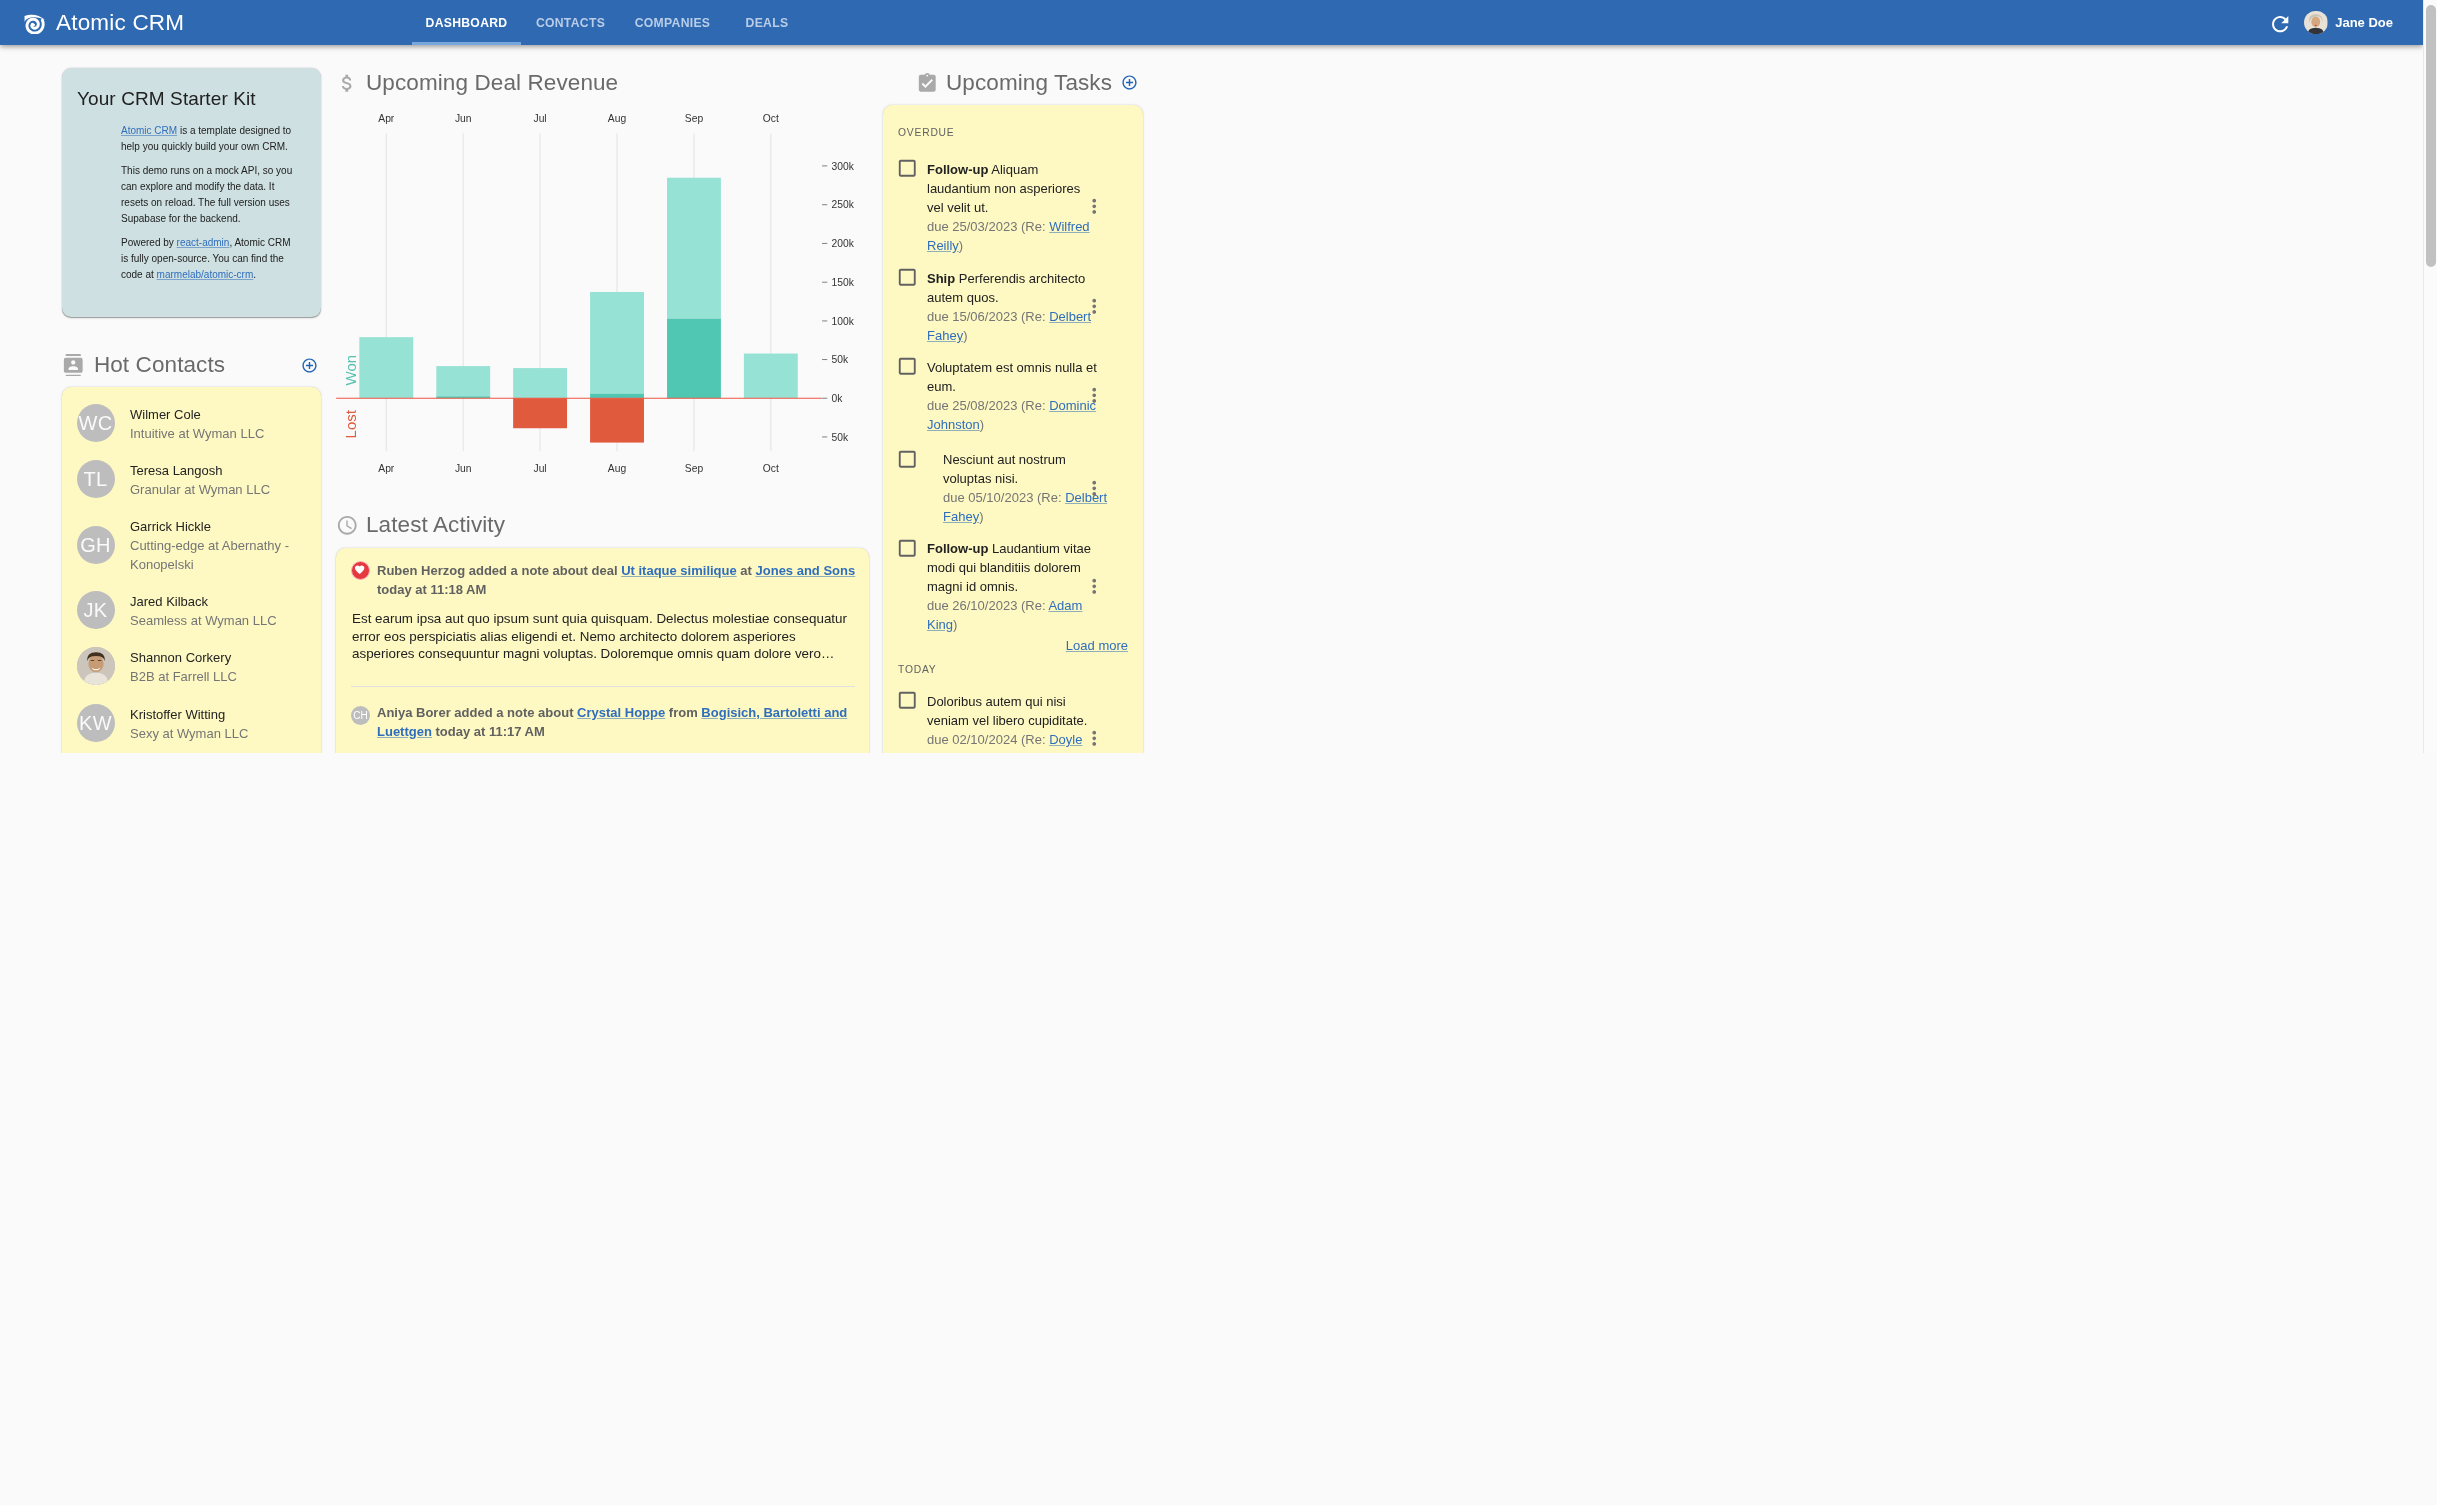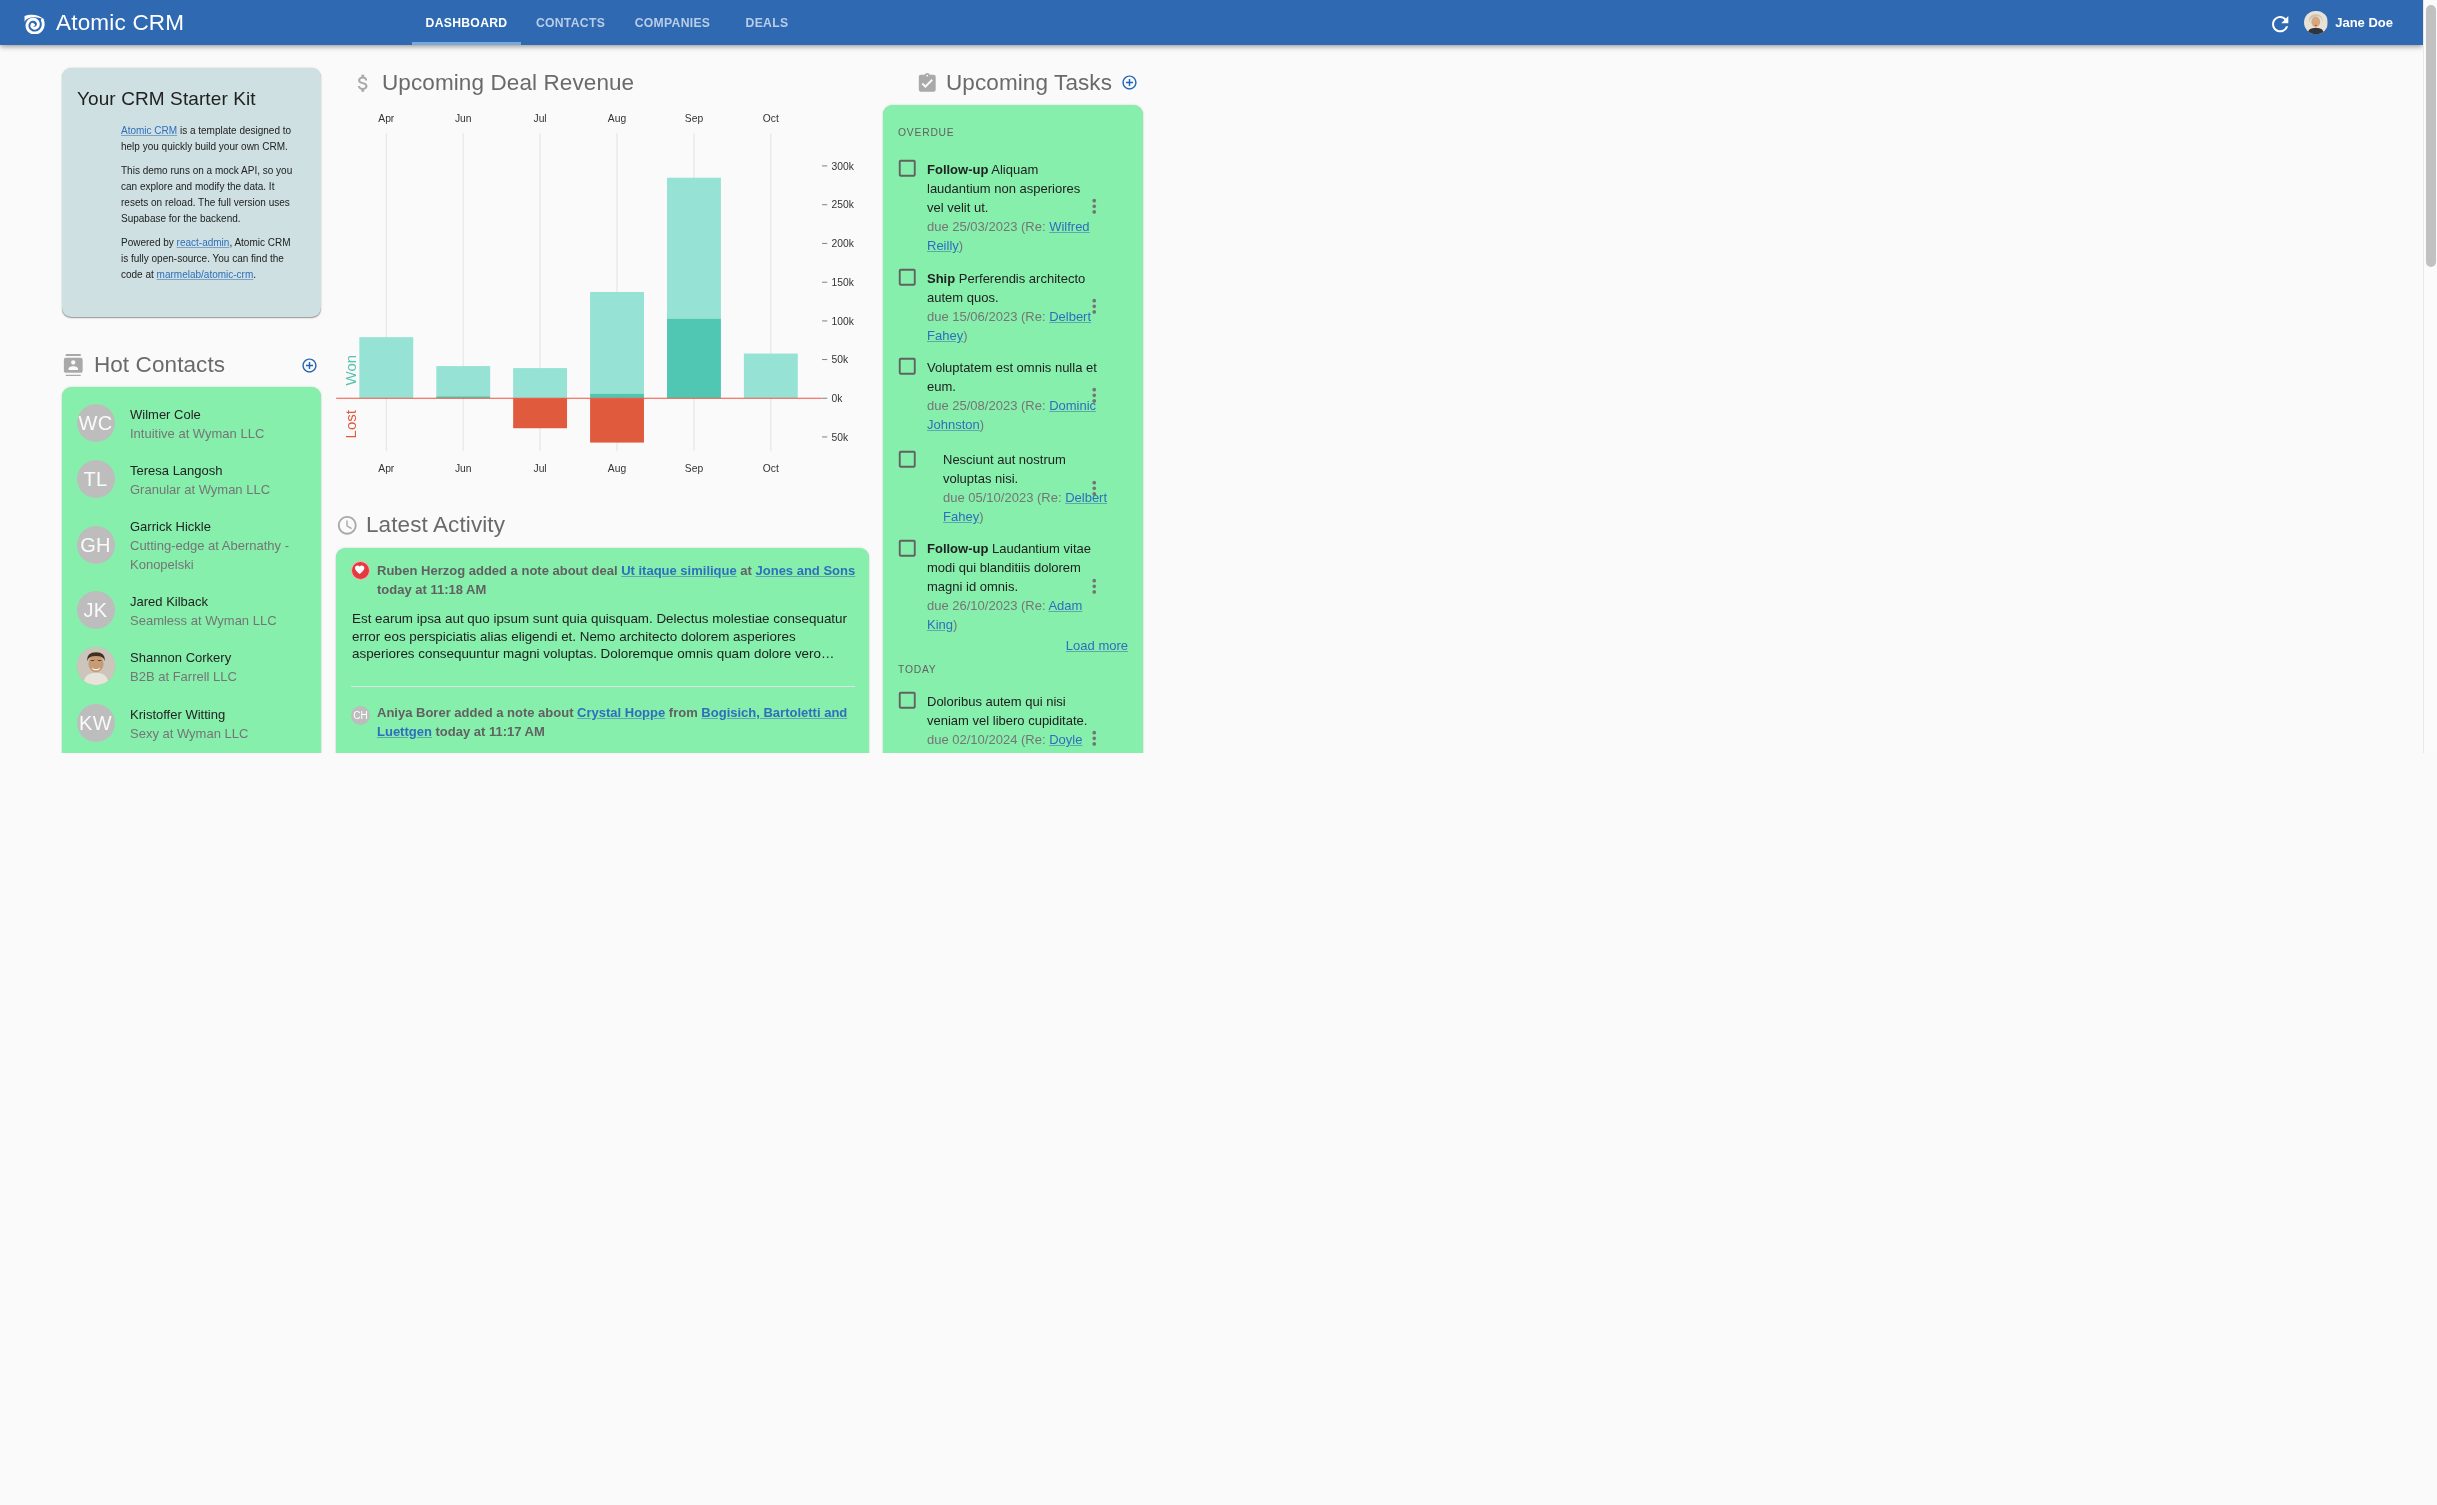--- a/index.html
+++ b/index.html
@@ -14,21 +14,21 @@
   .tabs { position:absolute; left:412px; top:0; height:45px; display:flex; }
   .tab { height:45px; line-height:47px; text-align:center; font-size:12.2px; font-weight:700; letter-spacing:0.3px; color:#b9cde8; }
   .tab.active { color:#fff; }
   .indicator { position:absolute; left:412px; bottom:0; width:109px; height:2.8px; background:#77a7dc; }
   .appright { position:absolute; right:30px; top:0; height:45px; display:flex; align-items:center; }
   .jane { color:#fff; font-size:13px; font-weight:700; margin-left:7.5px; }
   
   #sbar { position:fixed; right:0; top:0; width:14px; height:753px; background:#fbfbfb; border-left:0.9px solid #e8e8e8; z-index:30; }
   #sbar .thumb { position:absolute; left:1.9px; top:4.7px; width:10px; height:262px; background:#c1c1c1; border-radius:5.6px; }
   
-  .card { position:absolute; background:#86efac; border-radius:9.4px;
+  .card { position:absolute; background:#fef9c3; border-radius:9.4px;
     box-shadow:0 1.9px 0.9px -0.9px rgba(0,0,0,.2),0 0.9px 0.9px 0 rgba(0,0,0,.14),0 0.9px 2.8px 0 rgba(0,0,0,.12); }
   .sechead { position:absolute; display:flex; align-items:center; height:30px; color:#6a6a6a; }
   .sechead .ttl { font-size:22.5px; letter-spacing:0.1px; white-space:nowrap; }
   .sechead svg.hico { flex:0 0 auto; }
   
   #kit { left:62px; top:68px; width:259px; height:249px; background:#cee0e2; box-shadow:0 1.9px 0.9px -0.9px rgba(0,0,0,.2),0 0.9px 0.9px 0 rgba(0,0,0,.14),0 0.9px 2.8px 0 rgba(0,0,0,.12); position:absolute; border-radius:9.4px; padding:15px; }
   #kit h2 { font-size:19px; font-weight:400; color:#212121; margin:4.7px 0 13px 0; letter-spacing:0.1px;}
   #kit p { font-size:10px; line-height:16px; color:#212121; margin-bottom:8px;margin-left:44px; }
   
   .crow { position:absolute; left:0; right:9.4px; }
@@ -135,21 +135,21 @@
     <div class="cname">Shannon Corkery</div>
     <div class="csub">B2B at Farrell LLC</div>
   </div>
   <div class="crow" style="top:308px; height:56px;">
     <div class="cavatar">KW</div>
     <div class="cname">Kristoffer Witting</div>
     <div class="csub">Sexy at Wyman LLC</div>
   </div>
 </div>
 
-<div class="sechead" style="left:352px; top:68px;">
+<div class="sechead" style="left:336px; top:68px;">
   <svg class="hico" width="22.5" height="22.5" viewBox="0 0 24 24" fill="#a9a9a9" style="margin-right:7.5px;">
       <path d="M11.8 10.9c-2.27-.59-3-1.2-3-2.15 0-1.09 1.01-1.85 2.7-1.85 1.78 0 2.44.85 2.5 2.1h2.21c-.07-1.72-1.12-3.3-3.21-3.81V3h-3v2.16c-1.94.42-3.5 1.68-3.5 3.61 0 2.31 1.91 3.46 4.7 4.13 2.5.6 3 1.48 3 2.41 0 .69-.49 1.79-2.7 1.79-2.06 0-2.87-.92-2.98-2.1h-2.2c.12 2.19 1.76 3.42 3.68 3.83V21h3v-2.15c1.95-.37 3.5-1.5 3.5-3.55 0-2.84-2.43-3.81-4.7-4.4z"></path>
     </svg>
   <div class="ttl">Upcoming Deal Revenue</div>
 </div>
 
 <svg class="abs" style="left:336px; top:108px;" width="527" height="373" viewBox="0 0 562 398" font-family="Liberation Sans, sans-serif">
   <g stroke="#e1e1e1" stroke-width="1">
     <line x1="53.5" y1="27" x2="53.5" y2="366.2"></line>
     <line x1="135.6" y1="27" x2="135.6" y2="366.2"></line>

